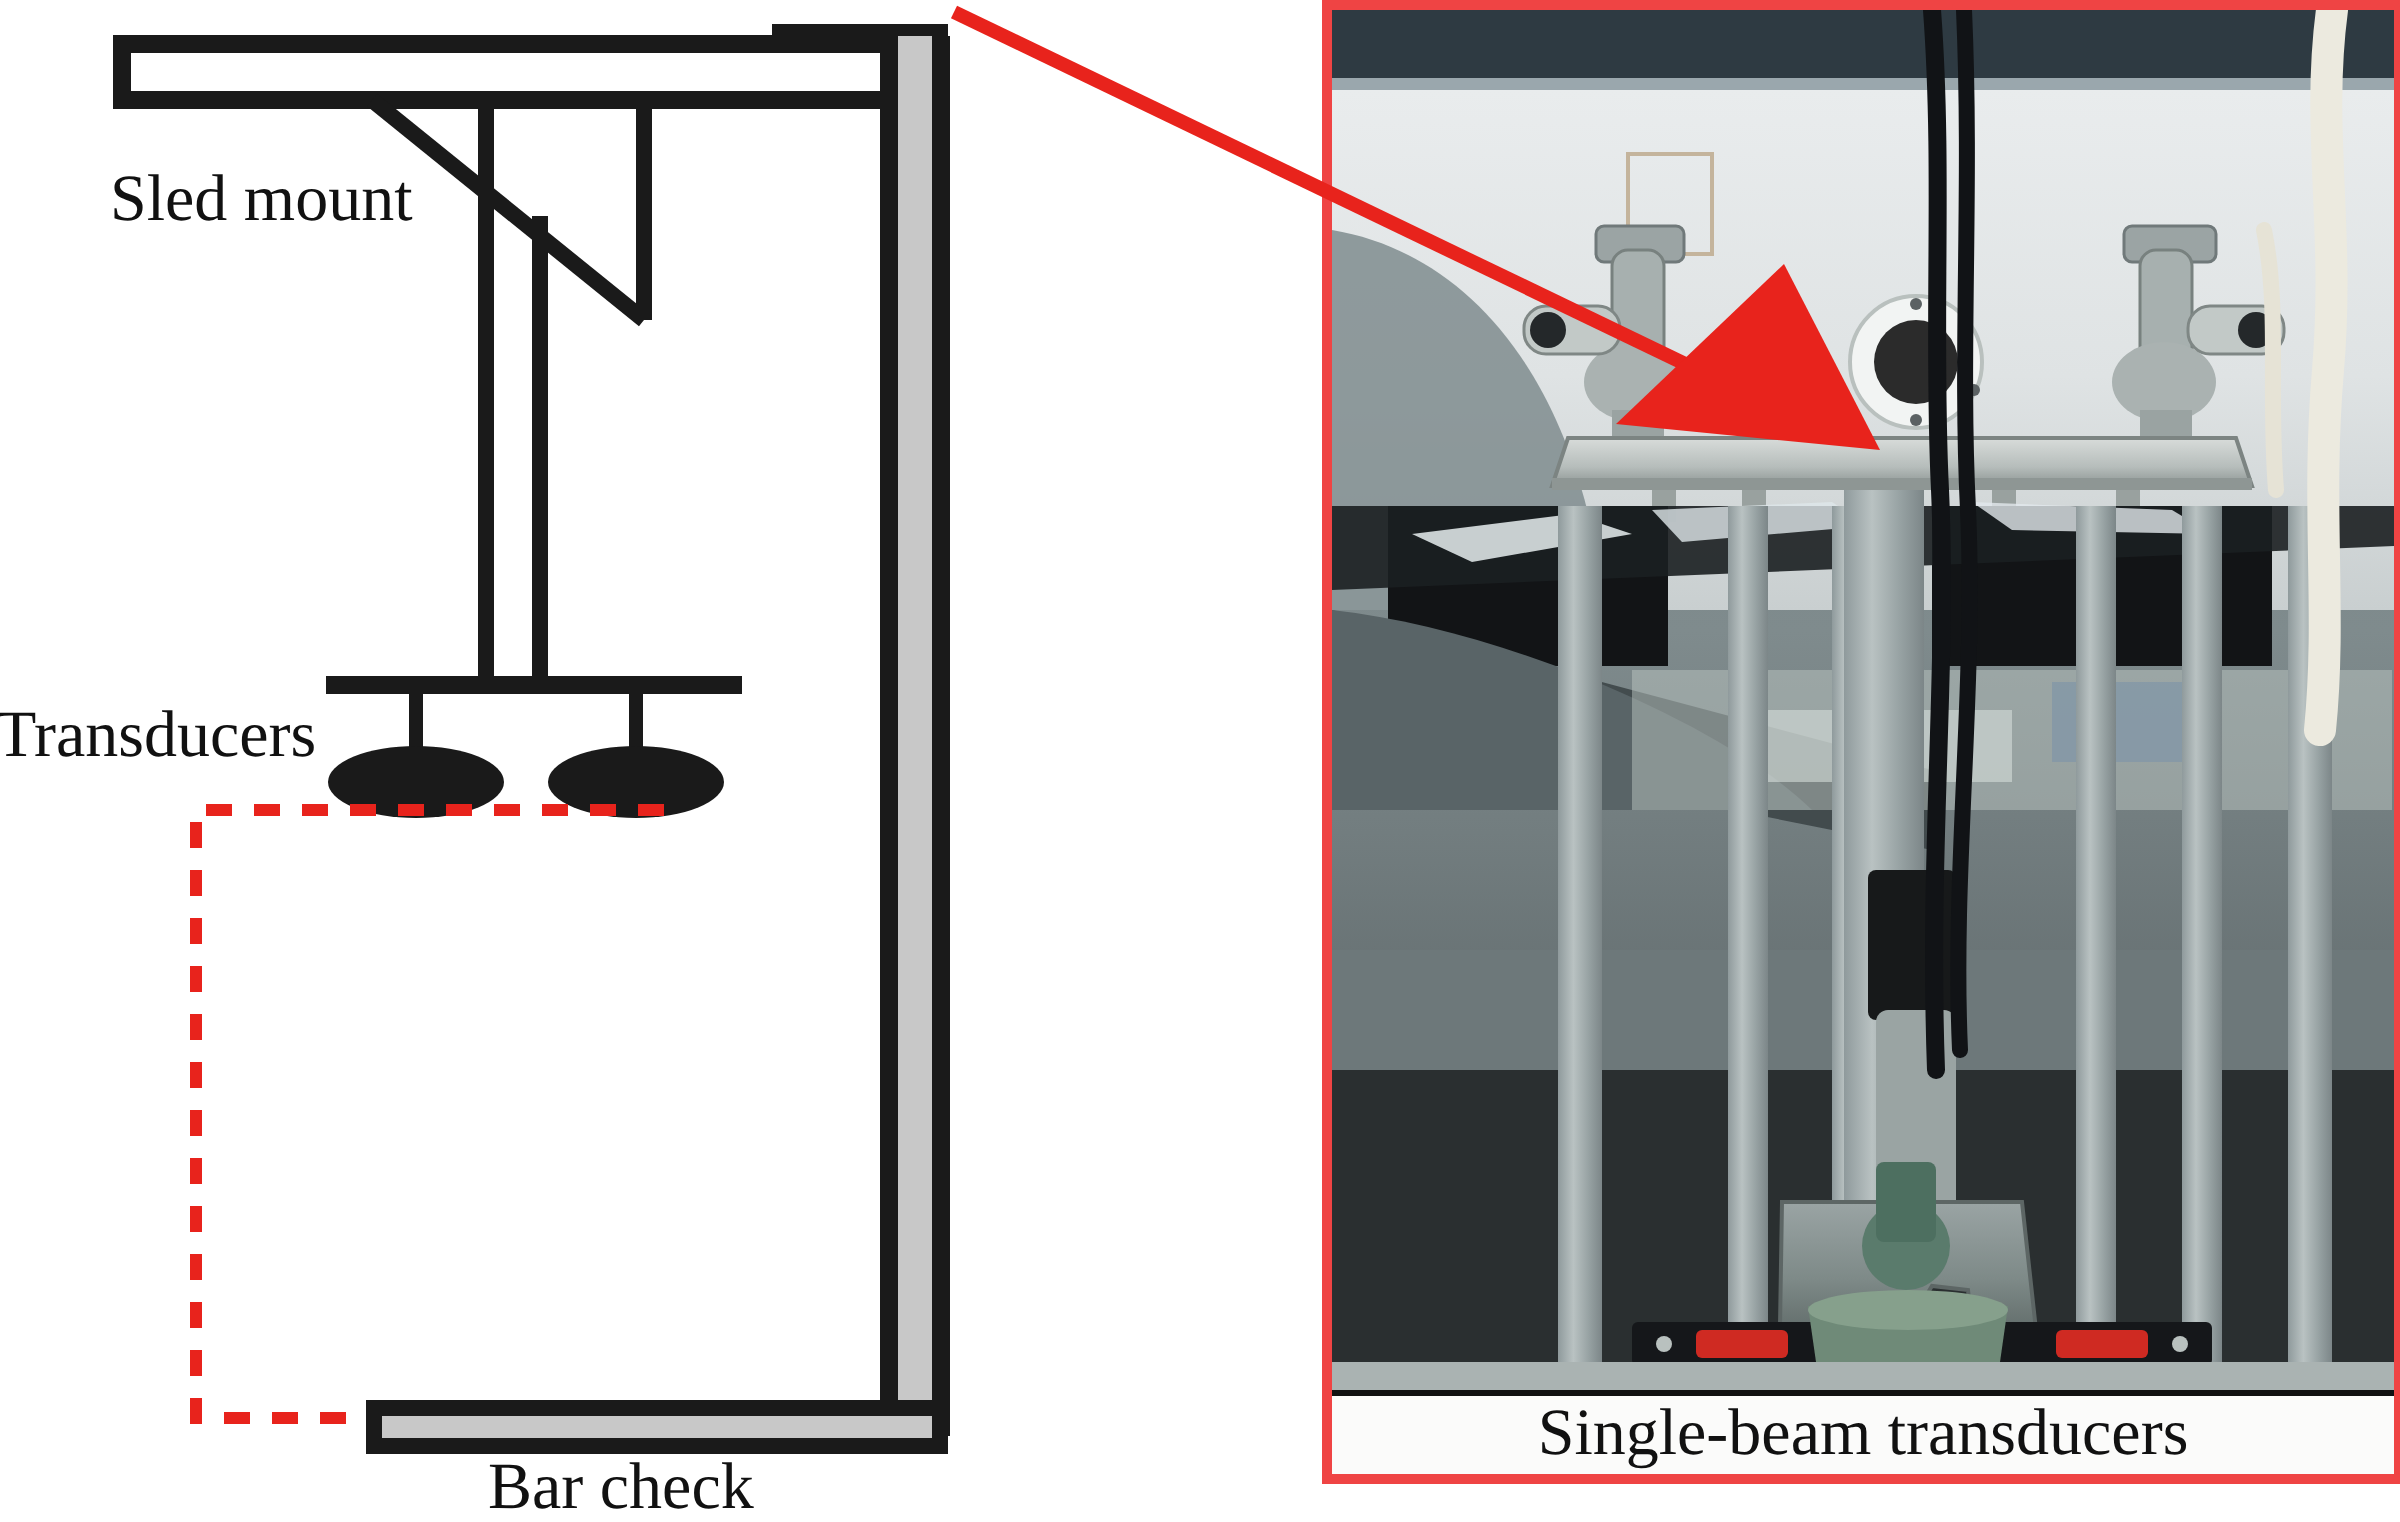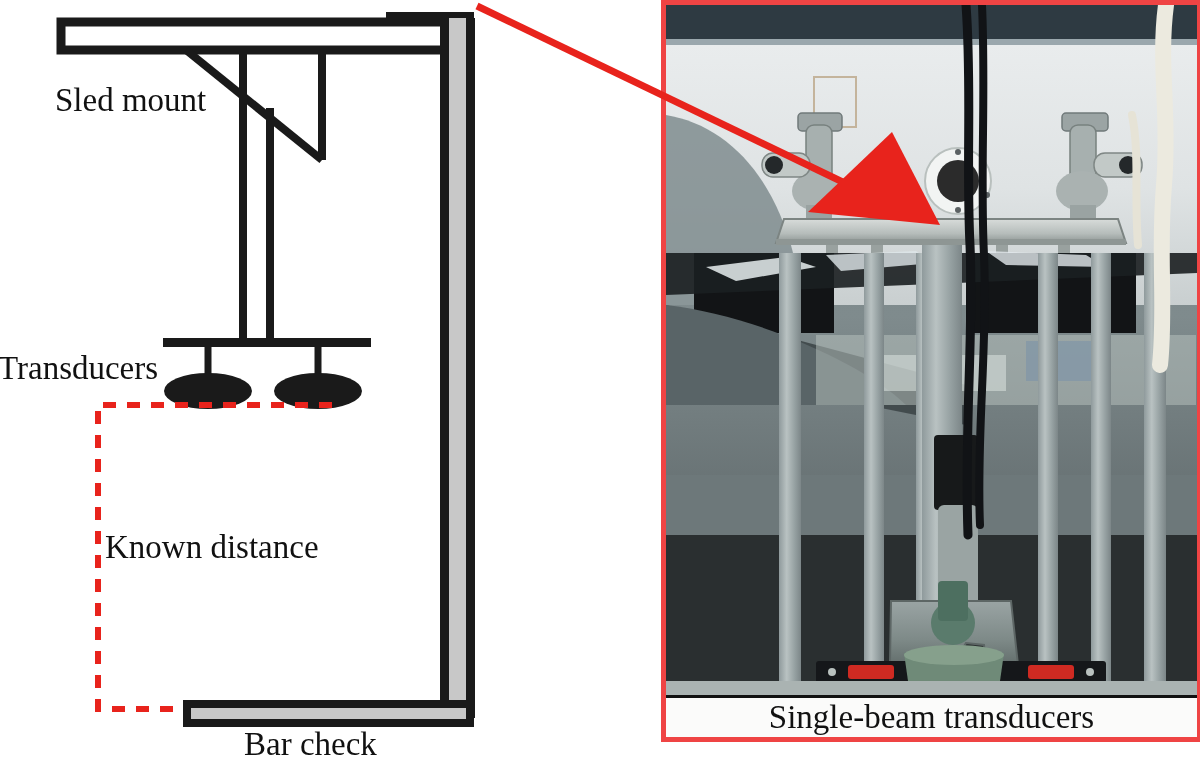--- a/index.html
+++ b/index.html
@@ -62,21 +62,20 @@
       <ellipse cx="208" cy="379" rx="44" ry="18" fill="#1a1a1a"></ellipse>
       <ellipse cx="318" cy="379" rx="44" ry="18" fill="#1a1a1a"></ellipse>
 
       <polyline points="332,393 98,393 98,697 190,697" fill="none" stroke="#e8231c" stroke-width="6" stroke-dasharray="13 11" stroke-linecap="butt"></polyline>
 
       <rect x="187" y="692" width="283" height="19" fill="#c8c8c8" stroke="#1a1a1a" stroke-width="8"></rect>
     </svg>
 
     <div class="lbl" id="lbl-sled">Sled mount</div>
     <div class="lbl" id="lbl-trans">Transducers</div>
-    <div class="lbl" id="lbl-known">Known distance</div>
     <div class="lbl" id="lbl-bar">Bar check</div>
   </div>
 
   <div id="photo-panel">
     <div id="photo">
       <svg width="531" height="690" viewBox="0 0 531 690" xmlns="http://www.w3.org/2000/svg">
         <defs>
           <linearGradient id="hullGrad" x1="0" y1="0" x2="0" y2="1">
             <stop offset="0%" stop-color="#e9eced"></stop>
             <stop offset="55%" stop-color="#dfe3e4"></stop>

